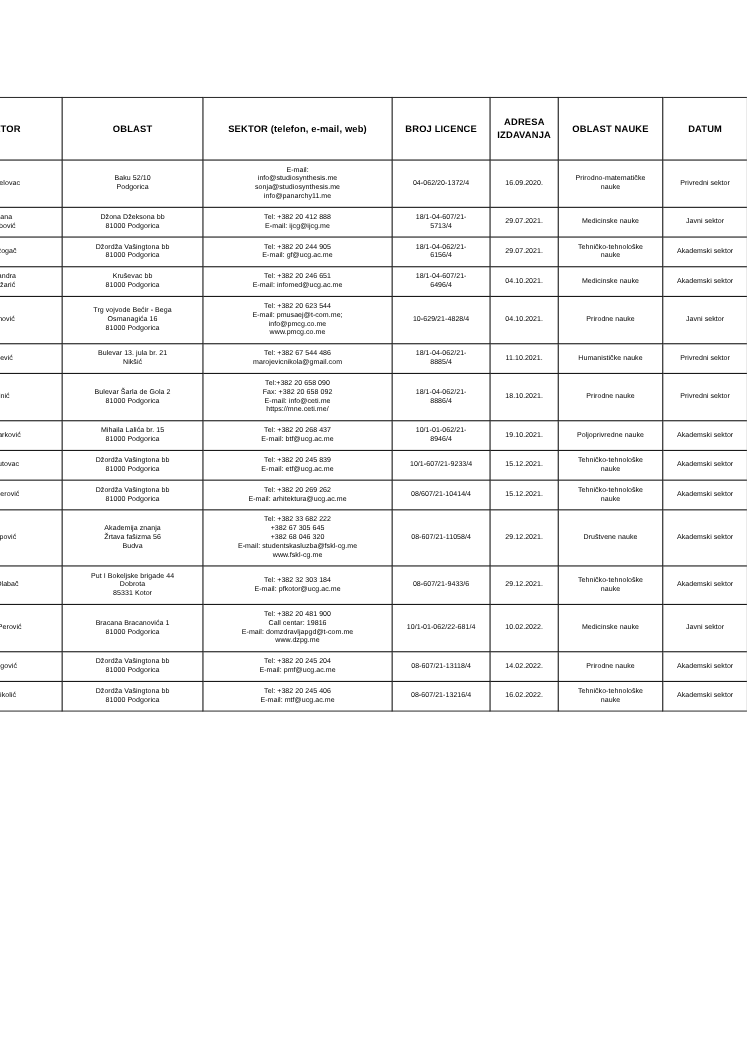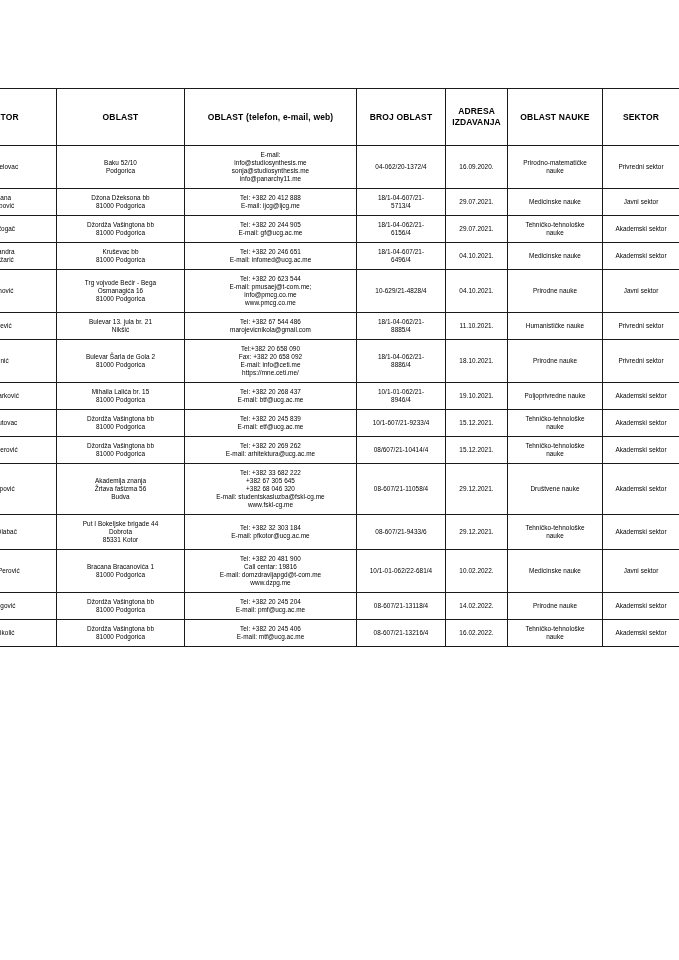--- a/index.html
+++ b/index.html
@@ -85,28 +85,28 @@
         <col class="c-kontakt">
         <col class="c-licenca">
         <col class="c-datum">
         <col class="c-oblast">
         <col class="c-sektor">
       </colgroup>
       <thead>
         <tr>
           <th>REKTOR</th>
           <th>OBLAST</th>
-          <th>OBLAST (telefon, e-mail, web)</th>
-          <th>BROJ OBLAST</th>
+          <th>SEKTOR (telefon, e-mail, web)</th>
+          <th>BROJ LICENCE</th>
           <th>
             <span>ADRESA</span>
             <span>IZDAVANJA</span>
           </th>
           <th>OBLAST NAUKE</th>
-          <th>SEKTOR</th>
+          <th>DATUM</th>
         </tr>
       </thead>
       <tbody id="table-body">
           <tr>
             <td>ović Jelovac</td>
             <td class="cell-lines">
               <span>Baku 52/10</span>
               <span>Podgorica</span>
             </td>
             <td class="cell-lines">

